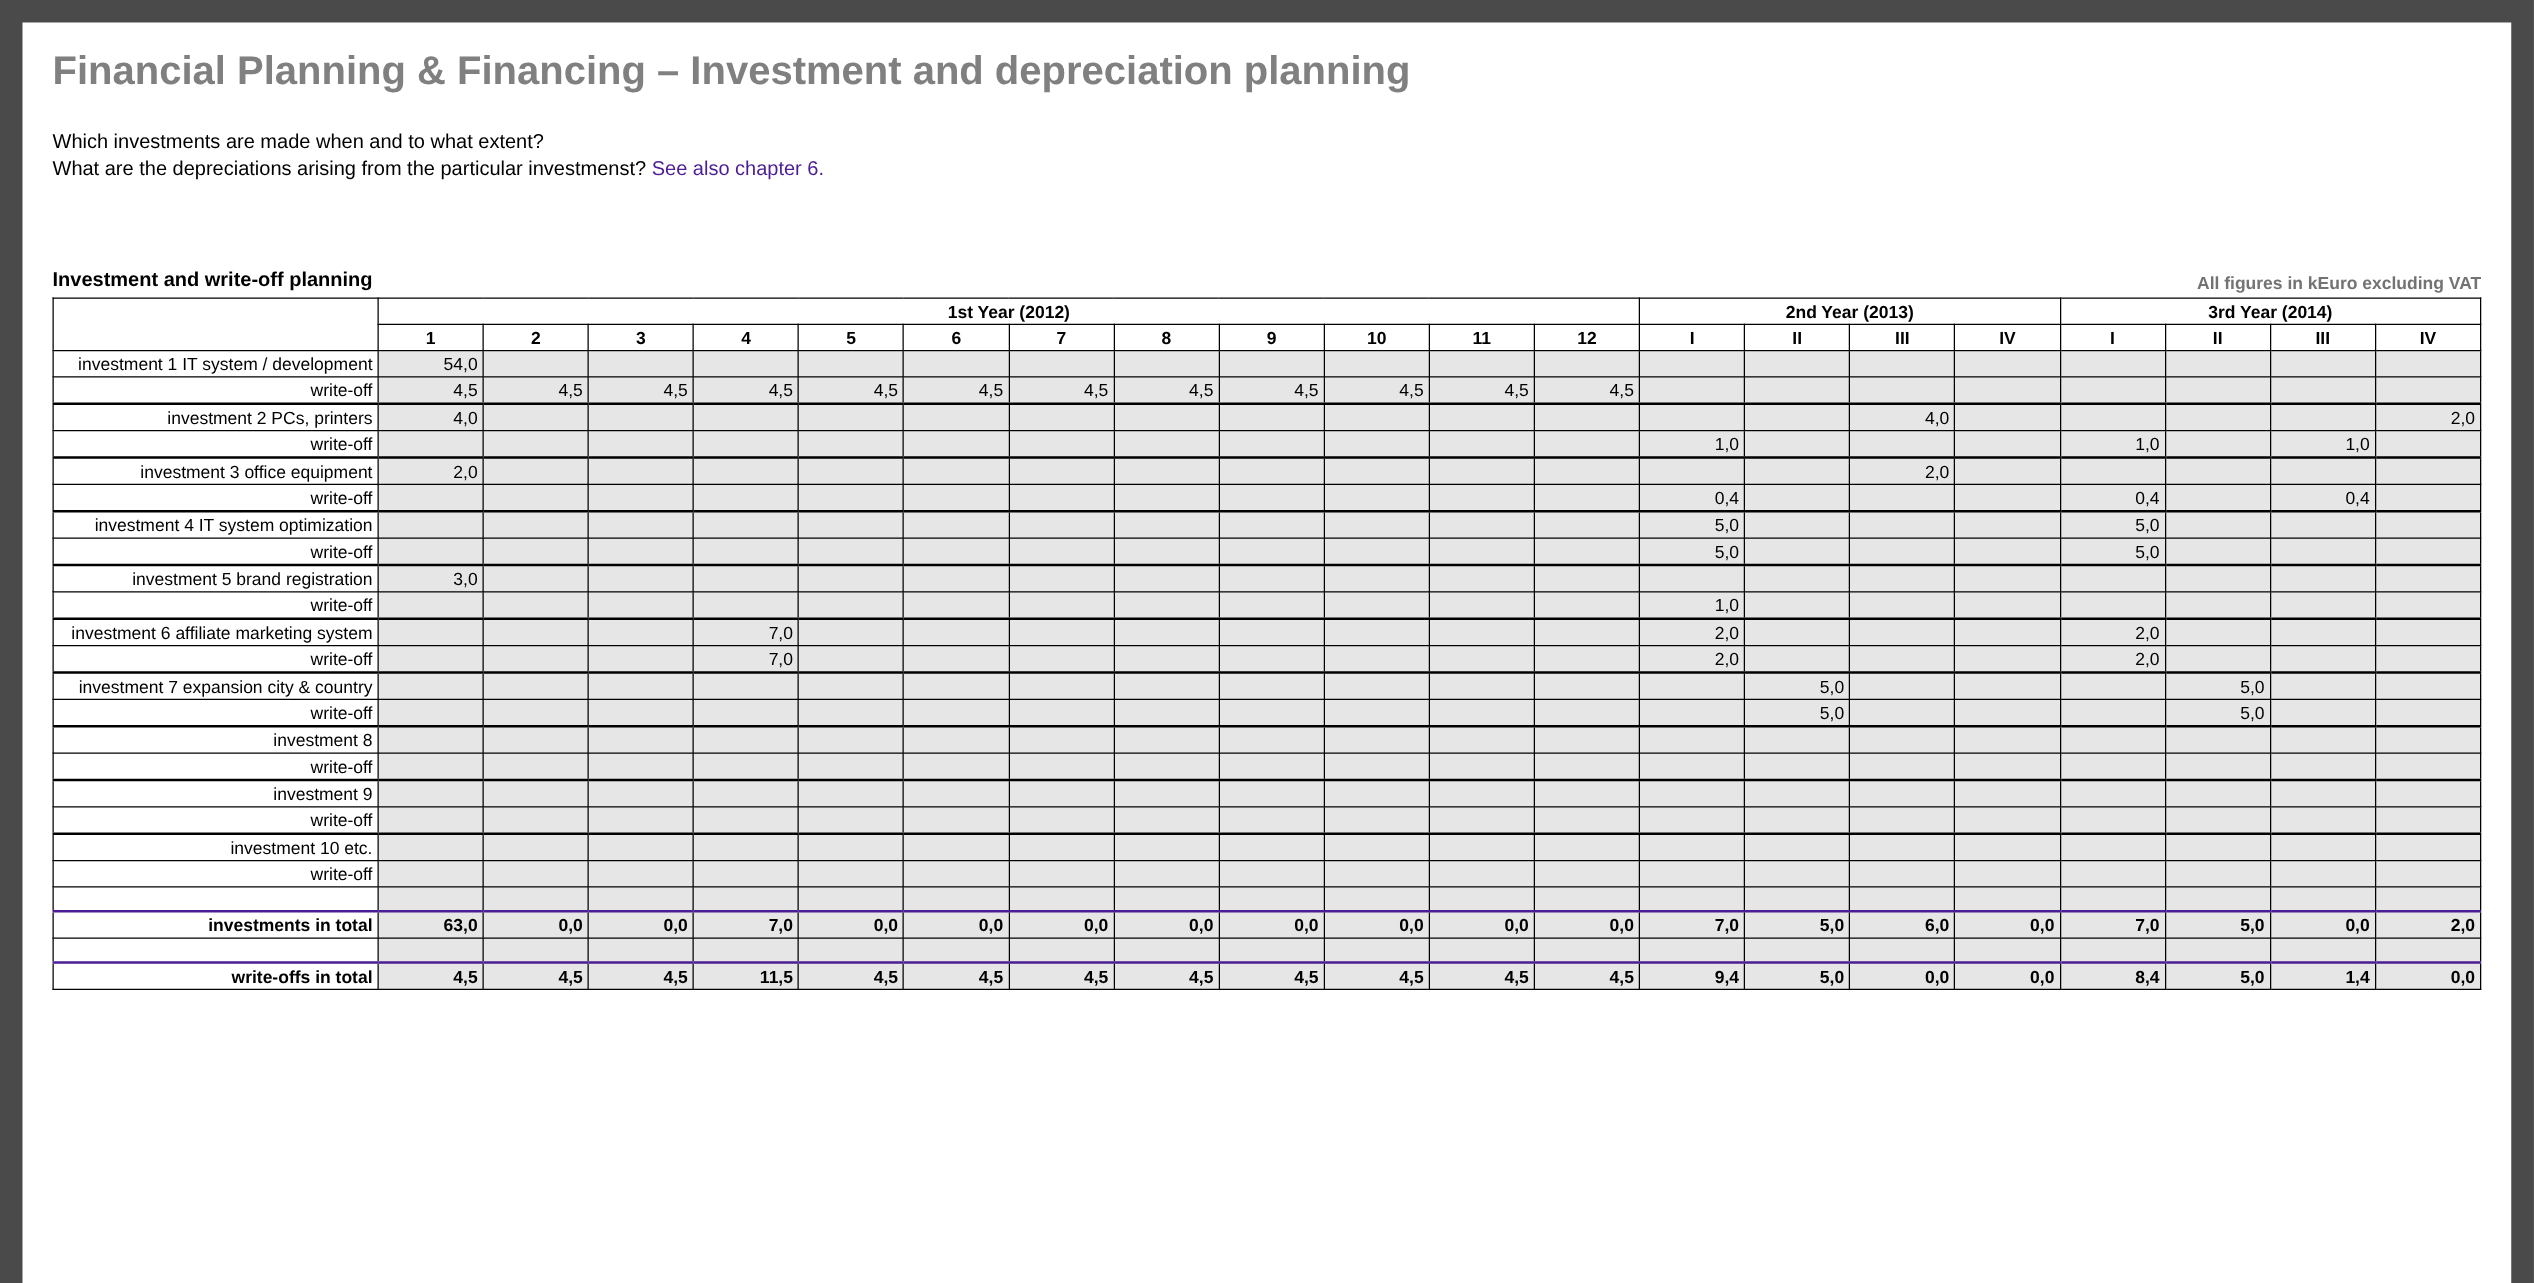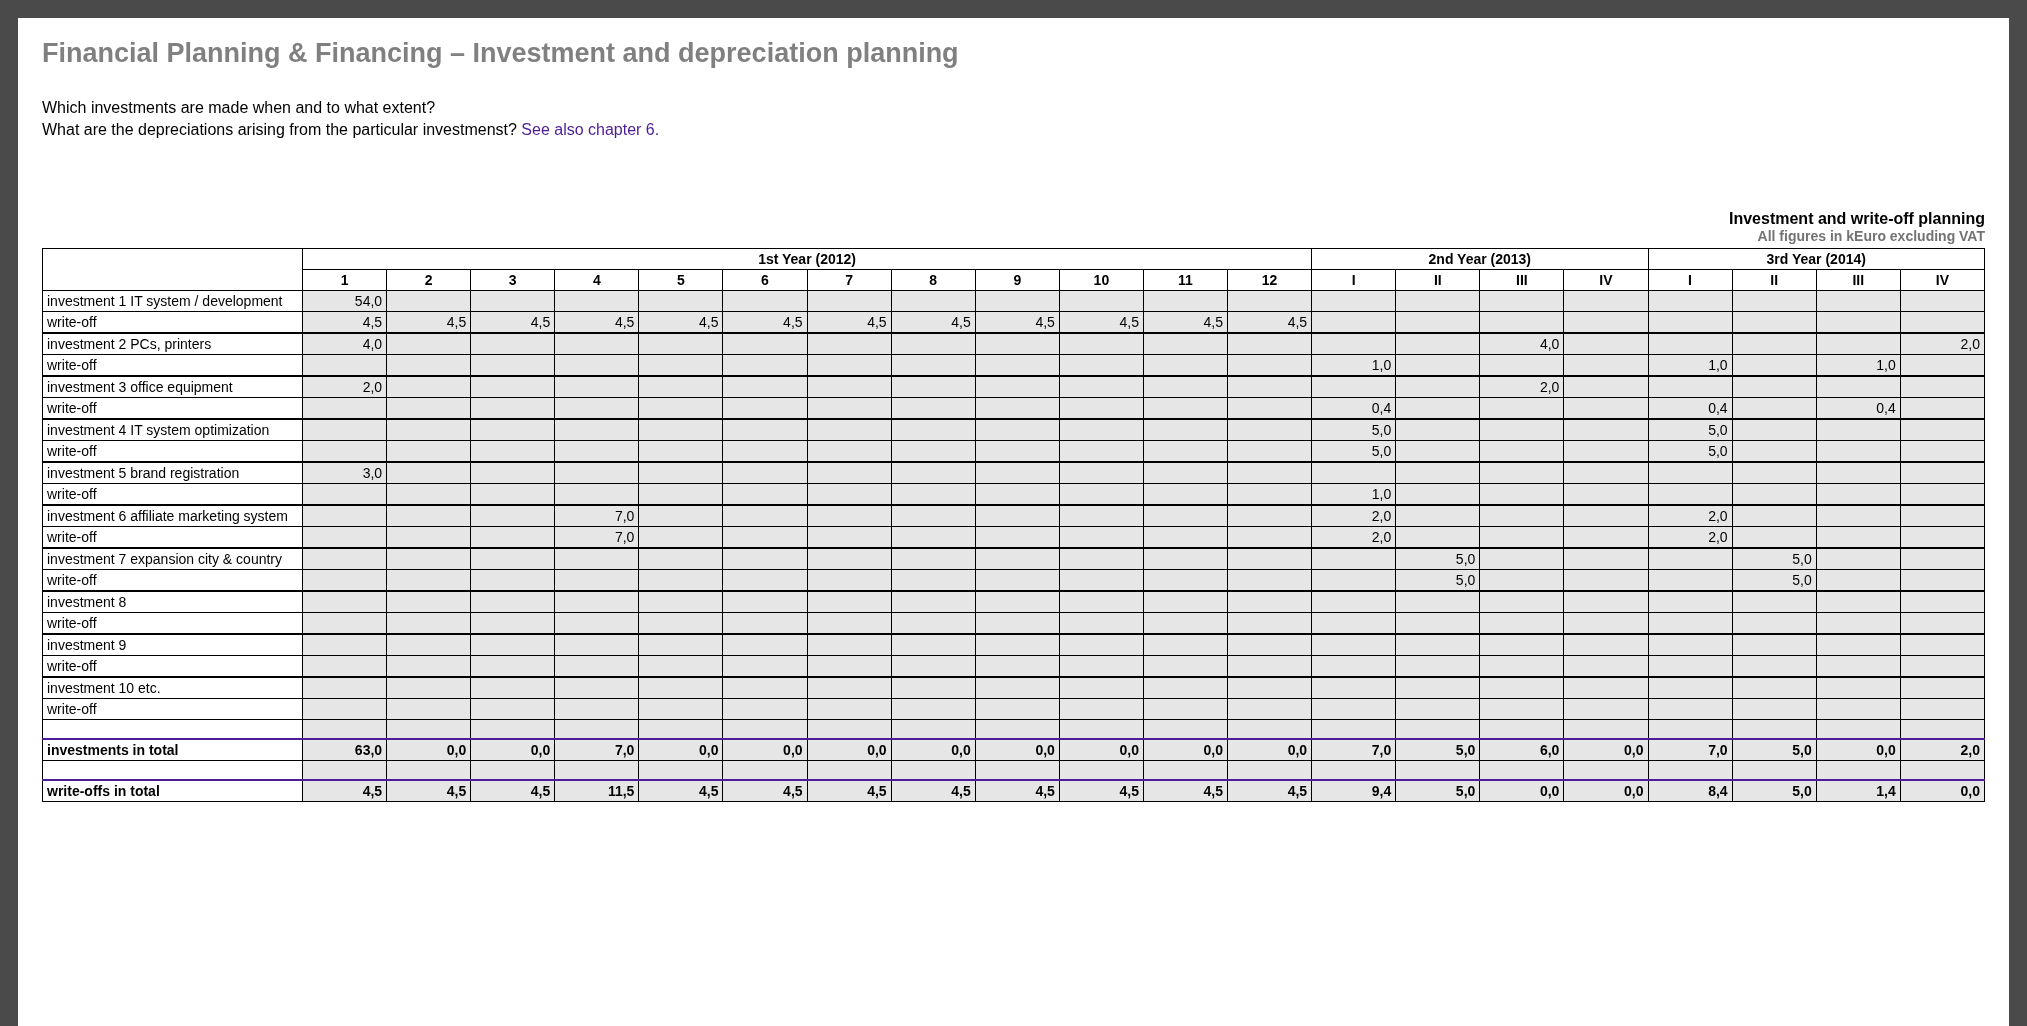--- a/index.html
+++ b/index.html
@@ -1,27 +1,27 @@
 <!DOCTYPE html>
 <html><head>
 <meta charset="utf-8">
 <style>
   html,body{margin:0;padding:0;background:#4a4a4a;font-family:Arial,Helvetica,sans-serif;font-size:14px;color:#000;}
   .page{background:#fff;margin:18px;padding:20px 24px 40px 24px;min-height:960px;}
-  h1{font-size:27px;font-weight:bold;color:#808080;margin:0 0 28px 0;}
+  h1{font-size:32px;font-weight:bold;color:#808080;margin:0 0 28px 0;}
   .intro{font-size:16px;line-height:1.35;margin-bottom:8px;}
   .intro .link{color:#4c1d95;}
   .table-wrap{margin-top:70px;}
-  .table-header-row{display:flex;justify-content:space-between;align-items:flex-end;margin-bottom:4px;flex-direction:column;}
+  .table-header-row{display:flex;justify-content:space-between;align-items:flex-end;margin-bottom:4px;}
   .table-title{font-size:16px;font-weight:bold;}
   .vat-note{font-size:14px;font-weight:bold;color:#737373;}
   table{border-collapse:collapse;width:100%;table-layout:fixed;font-size:14px;}
   th,td{border:1px solid #000;padding:1px 4px;height:18px;}
   th{font-weight:bold;text-align:center;background:#fff;}
-  .lbl{text-align:left;background:#fff;white-space:nowrap;overflow:hidden;}
+  .lbl{text-align:right;background:#fff;white-space:nowrap;overflow:hidden;}
   td.cell{text-align:right;background:#e6e6e6;}
   .sum-row td{border-top:2px solid #4c1d95;font-weight:bold;}
   .sum-row .lbl{background:#fff;}
   col.labelcol{width:260px;}
   col.datacol{width:auto;}
   .group-top td{border-top:2px solid #000;}
   tr.spacer td{height:16px;}
   .blank-head{background:#fff;}
 </style>
 </head>

